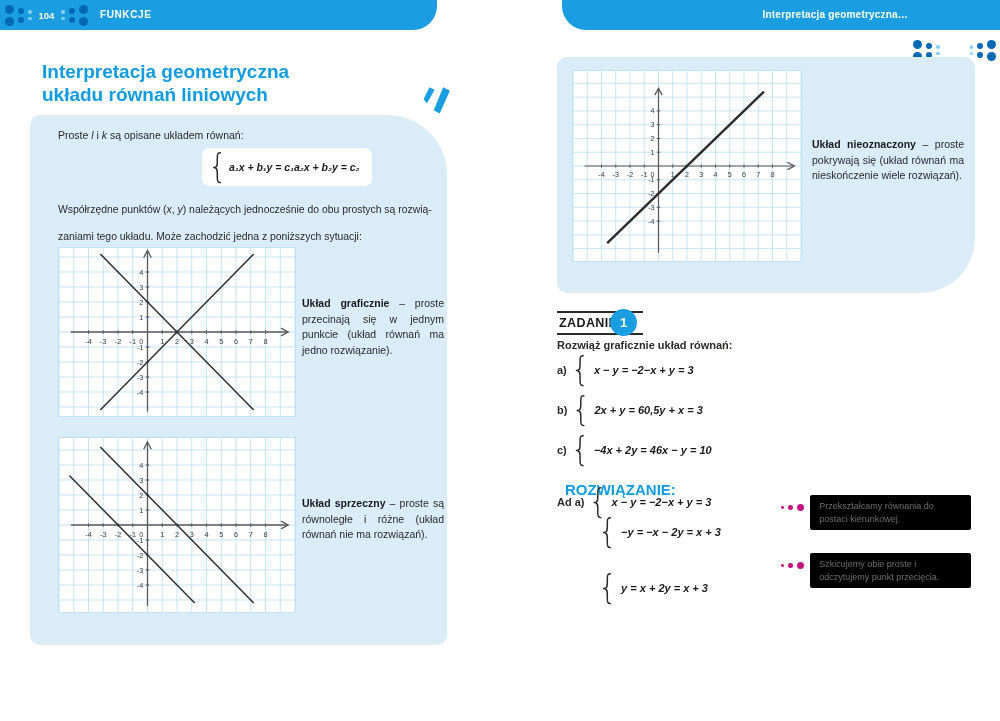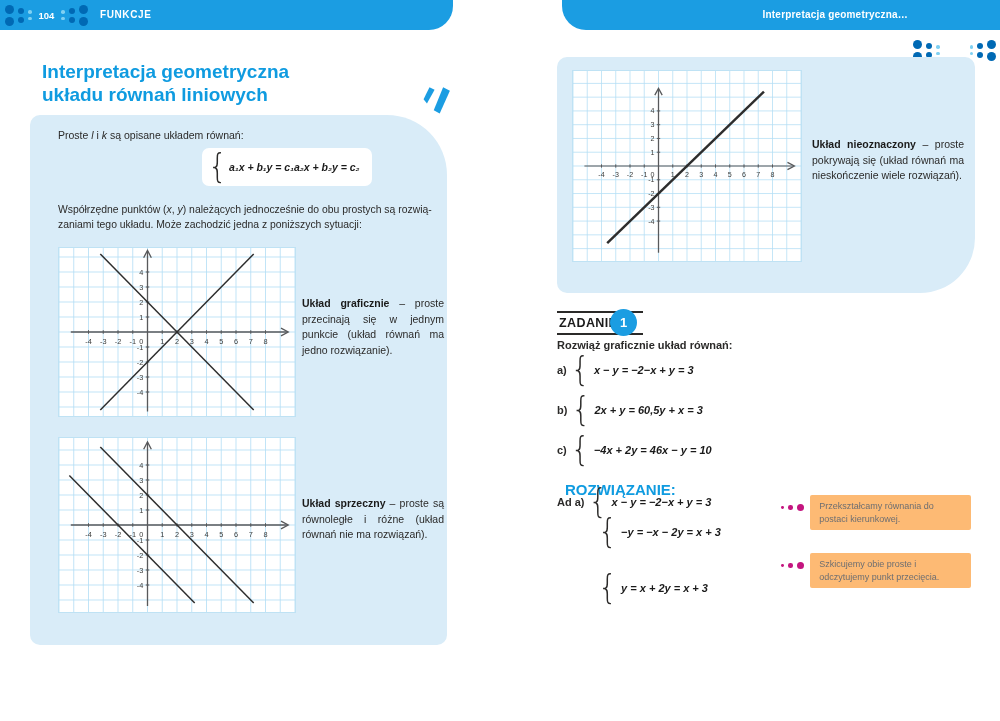--- a/index.html
+++ b/index.html
@@ -1,20 +1,20 @@
 <!DOCTYPE html>
 <html><head>
 <meta charset="utf-8">
 <style>
   html,body{margin:0;padding:0;background:#ffffff;}
   .page{position:relative;width:1000px;height:721px;background:#fff;overflow:hidden;
         font-family:"Liberation Sans","DejaVu Sans",sans-serif;color:#2b2a29;}
   
   .band{position:absolute;top:0;height:30px;background:#1b9de2;}
-  .band-left{left:0;width:437px;border-bottom-right-radius:24px;padding-left:16px;}
+  .band-left{left:0;width:437px;border-bottom-right-radius:24px;}
   .band-right{left:562px;width:438px;border-bottom-left-radius:24px;}
   .dots{position:absolute;top:0;height:30px;display:flex;align-items:center;gap:4px;}
   .dots-left{left:5px;}
   .dots-right{right:4px;margin-top:35px;}
   .dcol{display:flex;flex-direction:column;gap:3px;align-items:center;}
   .d{display:block;border-radius:50%;background:#0069b4;}
   .d.l{width:9px;height:9px;}
   .d.m{width:6px;height:6px;}
   .d.s{width:3.5px;height:3.5px;background:#7fd0f2;}
   .pagenum{color:#fff;font-size:9.5px;font-weight:bold;margin:0 3px;}
@@ -32,21 +32,21 @@
   .it{font-style:italic;}
   .eqbox{position:absolute;left:172px;top:33px;background:#fff;border-radius:7px;
          padding:4px 12px 4px 6px;display:flex;align-items:center;gap:2px;}
   .eqcol{display:flex;}
   .eq{font-size:10.5px;font-style:italic;font-weight:700;line-height:16px;white-space:nowrap;color:#1a1a1a;}
   .brace{display:block;line-height:1;}
   .brace::before{content:"{";font-family:"DejaVu Sans",sans-serif;font-weight:200;font-size:30px;
                  display:block;transform:scaleY(1.1);color:#2b2a29;}
   .para{position:absolute;margin:0;font-size:10.4px;line-height:15.5px;white-space:nowrap;}
   .para.p1{left:28px;top:87px;}
-  .para.p2{left:28px;top:102px;}
+  .para.p2{left:28px;top:114px;}
   .graph{position:absolute;background:#fff;border:1px solid #bfe2f4;}
   .graph svg{width:100%;height:100%;display:block;}
   svg text{font-family:"Liberation Sans","DejaVu Sans",sans-serif;}
   .g1{left:28px;top:132px;width:236px;height:168px;}
   .g2{left:28px;top:322px;width:236px;height:174px;}
   .g3{left:15px;top:13px;width:228px;height:190px;}
   .caption{position:absolute;margin:0;font-size:10.5px;line-height:15.5px;text-align:justify;}
   .caption b{color:#1a1a1a;}
   .cap1{left:272px;top:181px;width:142px;}
   .cap2{left:272px;top:381px;width:142px;}
@@ -71,21 +71,21 @@
   .sol3{left:598px;top:573px;}
   
   .noterow{position:absolute;display:flex;align-items:flex-start;}
   .nr1{left:781px;top:495px;}
   .nr2{left:781px;top:553px;}
   .ndots{display:flex;align-items:center;gap:4.5px;margin-top:9px;margin-right:6px;}
   .nd{display:block;border-radius:50%;background:#c4157f;}
   .nd.s{width:2.8px;height:2.8px;}
   .nd.m{width:4.5px;height:4.5px;}
   .nd.l{width:7px;height:7px;}
-  .notebox{background:#fdba74;border-radius:2px;padding:5px 9px;width:143px;
+  .notebox{background:#000000;border-radius:2px;padding:5px 9px;width:143px;
            font-size:9px;line-height:12.5px;color:#6d6e71;}
 </style>
 </head>
 <body>
 
 <div class="page">
 
   <div class="band band-left">
     <div class="dots dots-left">
       <div class="dcol">

